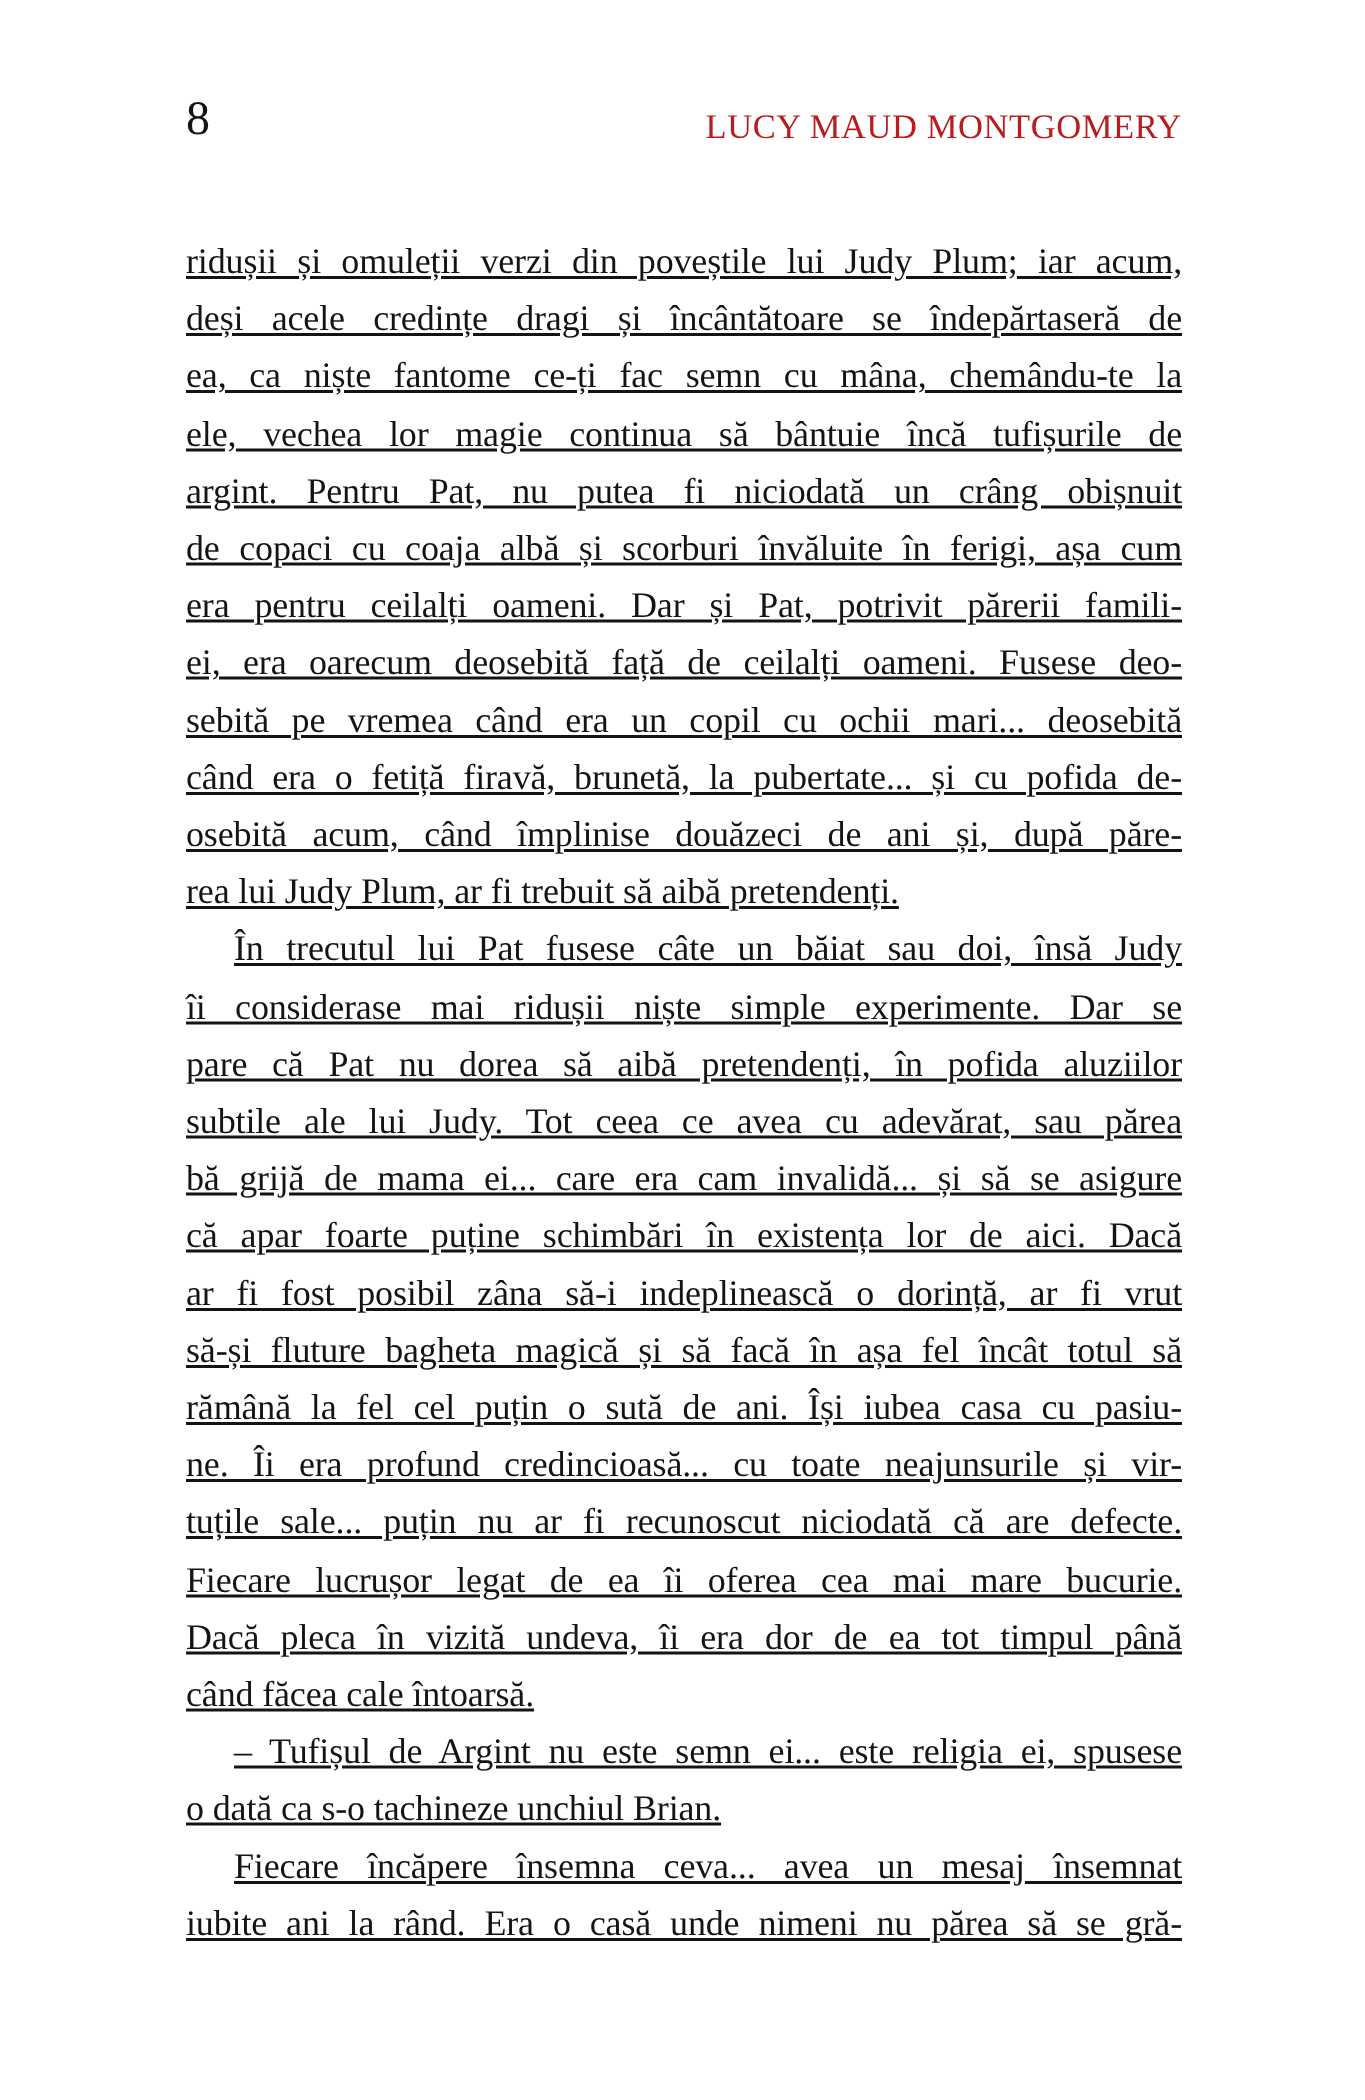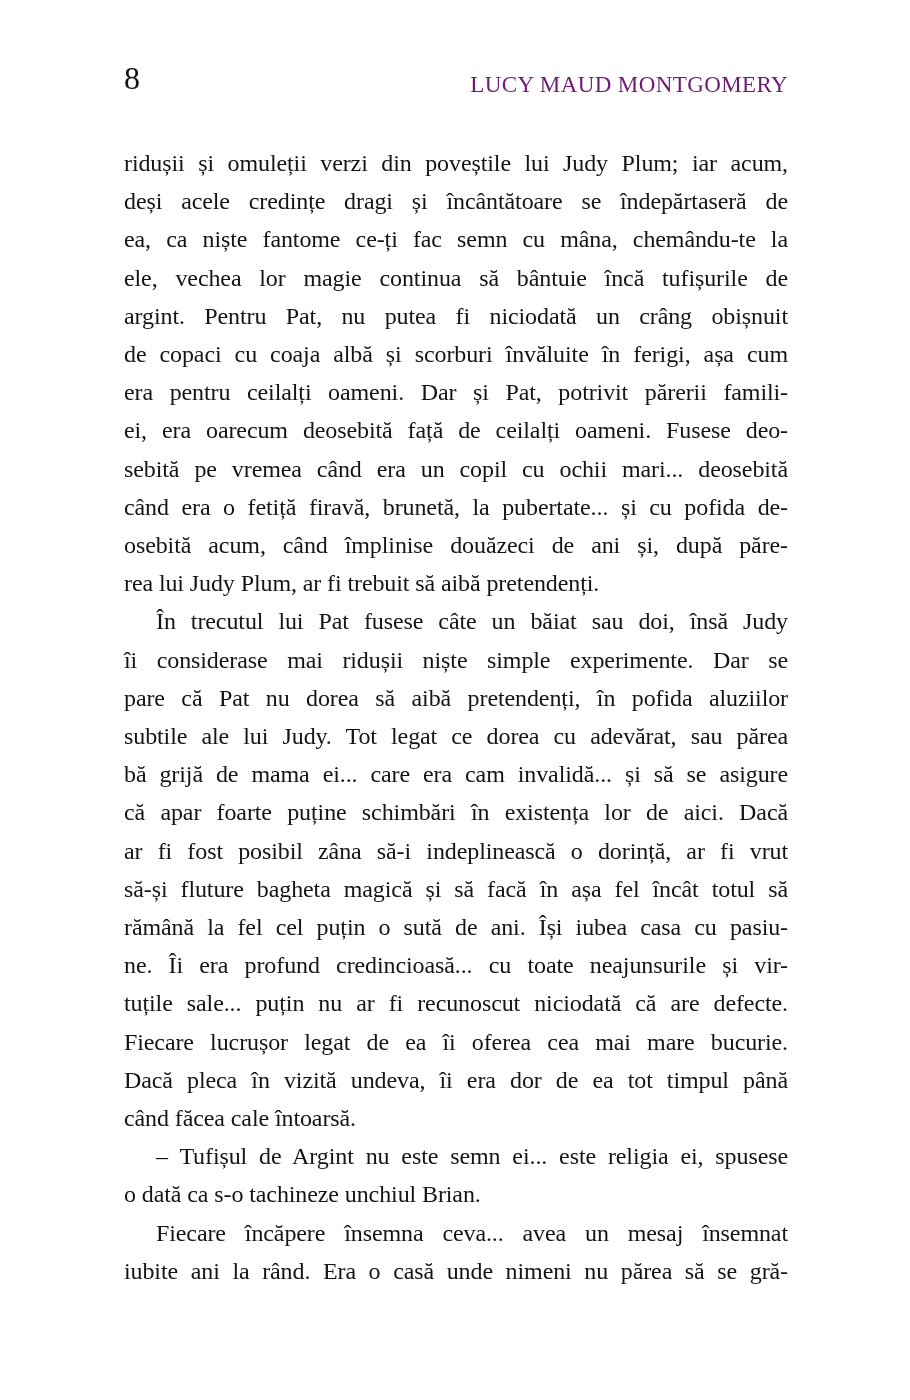--- a/index.html
+++ b/index.html
@@ -24,28 +24,29 @@
     line-height: 36px;
     color: #141414;
   }
   .running-header {
     position: absolute;
     right: 122px;
     top: 72px;
     font-size: 23px;
     line-height: 26px;
     letter-spacing: 0.4px;
-    color: #701a75;
+    color: #b91c1c;
     text-align: left;
   }
   .body-text {
     position: absolute;
     left: 124px;
-    top: 144px;
+    top: 156px;
     width: 664px;
+    text-decoration: underline;
   }
   .text-line {
     font-size: 24px;
     line-height: 38.2px;
     letter-spacing: -0.1px;
     text-align: justify;
     text-align-last: justify;
     white-space: normal;
     color: #141414;
   }
@@ -71,21 +72,21 @@
       <div class="text-line">de copaci cu coaja albă și scorburi învăluite în ferigi, așa cum</div>
       <div class="text-line">era pentru ceilalți oameni. Dar și Pat, potrivit părerii famili-</div>
       <div class="text-line">ei, era oarecum deosebită față de ceilalți oameni. Fusese deo-</div>
       <div class="text-line">sebită pe vremea când era un copil cu ochii mari... deosebită</div>
       <div class="text-line">când era o fetiță firavă, brunetă, la pubertate... și cu pofida de-</div>
       <div class="text-line">osebită acum, când împlinise douăzeci de ani și, după păre-</div>
       <div class="text-line para-end">rea lui Judy Plum, ar fi trebuit să aibă pretendenți.</div>
       <div class="text-line indent">În trecutul lui Pat fusese câte un băiat sau doi, însă Judy</div>
       <div class="text-line">îi considerase mai ridușii niște simple experimente. Dar se</div>
       <div class="text-line">pare că Pat nu dorea să aibă pretendenți, în pofida aluziilor</div>
-      <div class="text-line">subtile ale lui Judy. Tot legat ce dorea cu adevărat, sau părea</div>
+      <div class="text-line">subtile ale lui Judy. Tot ceea ce avea cu adevărat, sau părea</div>
       <div class="text-line">bă grijă de mama ei... care era cam invalidă... și să se asigure</div>
       <div class="text-line">că apar foarte puține schimbări în existența lor de aici. Dacă</div>
       <div class="text-line">ar fi fost posibil zâna să-i indeplinească o dorință, ar fi vrut</div>
       <div class="text-line">să-și fluture bagheta magică și să facă în așa fel încât totul să</div>
       <div class="text-line">rămână la fel cel puțin o sută de ani. Își iubea casa cu pasiu-</div>
       <div class="text-line">ne. Îi era profund credincioasă... cu toate neajunsurile și vir-</div>
       <div class="text-line">tuțile sale... puțin nu ar fi recunoscut niciodată că are defecte.</div>
       <div class="text-line">Fiecare lucrușor legat de ea îi oferea cea mai mare bucurie.</div>
       <div class="text-line">Dacă pleca în vizită undeva, îi era dor de ea tot timpul până</div>
       <div class="text-line para-end">când făcea cale întoarsă.</div>

